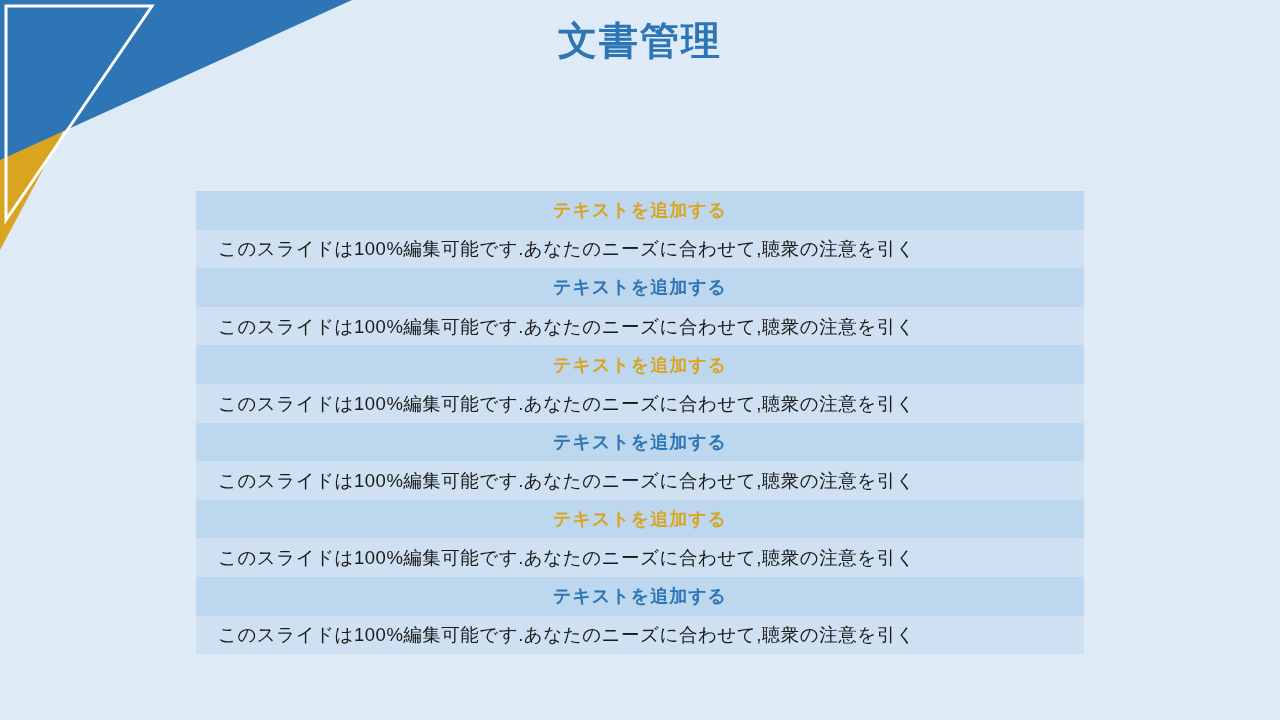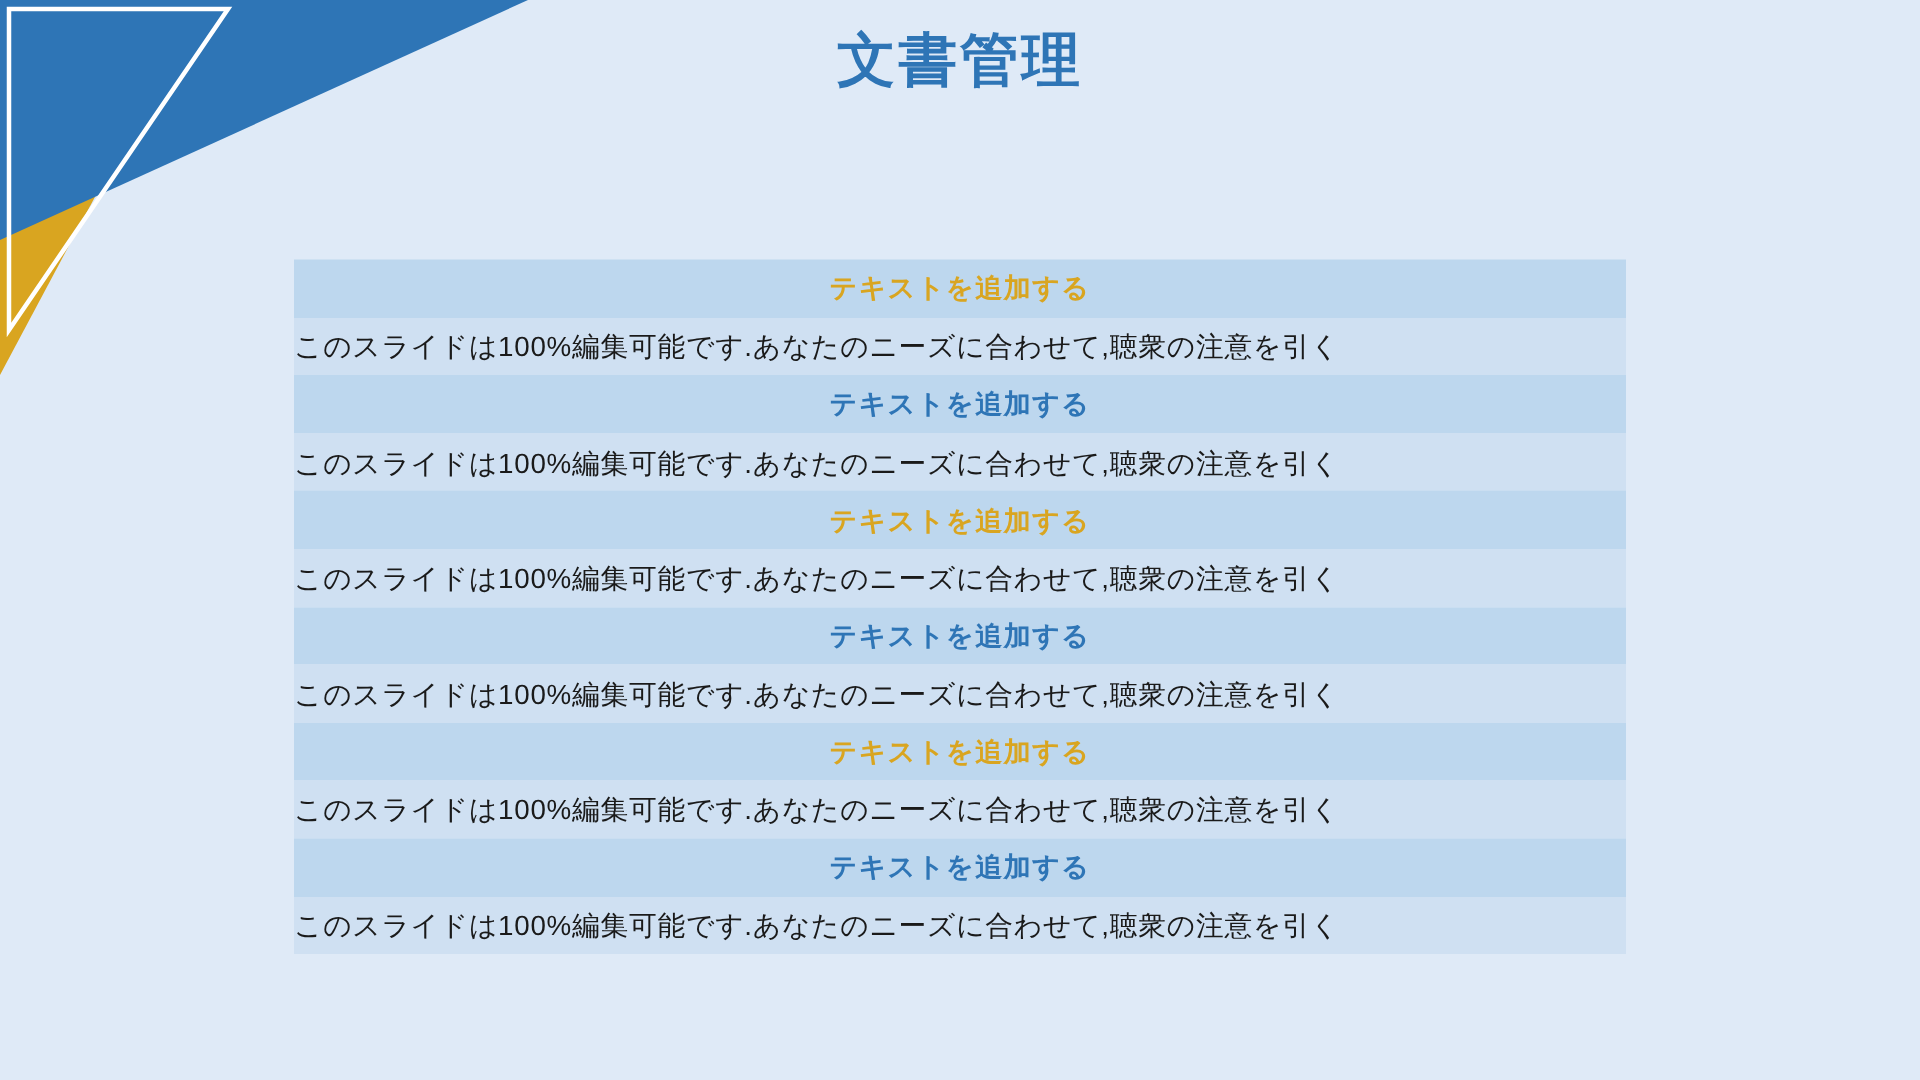--- a/index.html
+++ b/index.html
@@ -43,21 +43,21 @@
     font-weight: bold;
     color: #2e75b6;
     letter-spacing: 2px;
     line-height: 1.2;
   }
 
   
   .table {
     position: absolute;
     left: 196px;
-    top: 173px;
+    top: 191px;
     width: 888px;
   }
   .row {
     box-sizing: border-box;
     height: 38.6px;
     display: flex;
     align-items: center;
     justify-content: center;
     margin-bottom: 0px;
   }
@@ -67,20 +67,21 @@
     font-size: 18px;
     letter-spacing: 1px;
   }
   .row.header.gold { color: #d9a520; }
   .row.header.blue { color: #2e75b6; }
   .row.body {
     background: #cfe0f2;
     color: #1a1a1a;
     font-size: 18.5px;
     justify-content: flex-start;
+    padding-left: 22px;
     letter-spacing: 0.5px;
   }
 </style>
 </head>
 <body>
 
 <div class="slide">
 
   <svg class="deco" viewBox="0 0 400 280" xmlns="http://www.w3.org/2000/svg">
     <polygon points="0,40 112,40 0,250" fill="#d9a520"></polygon>

